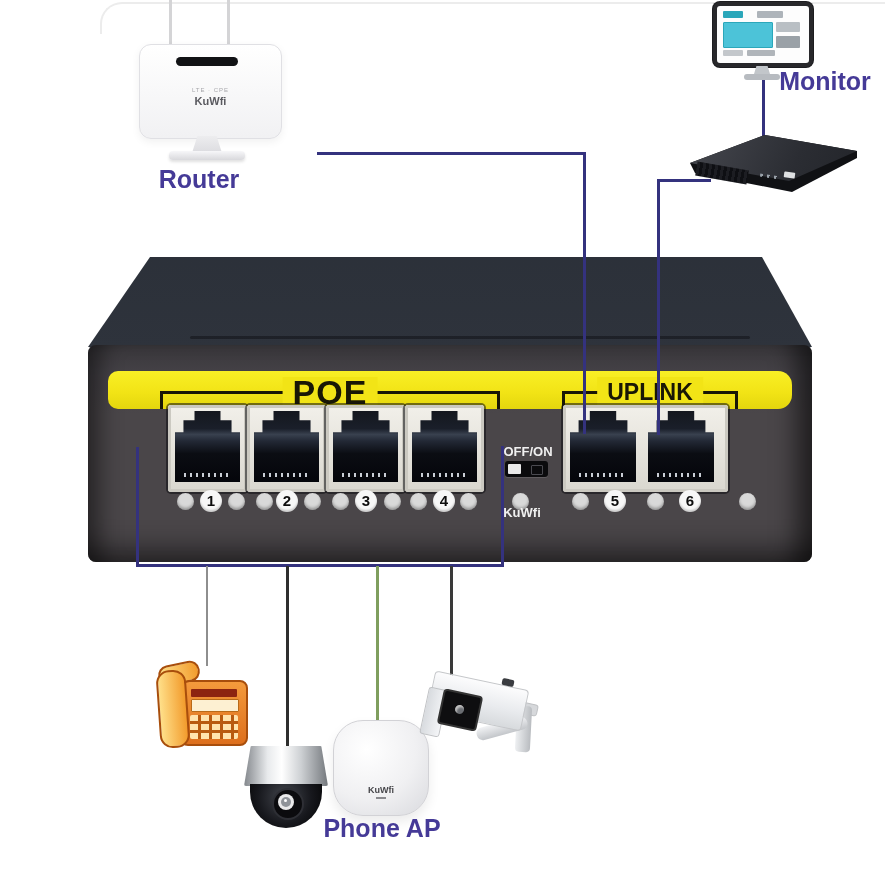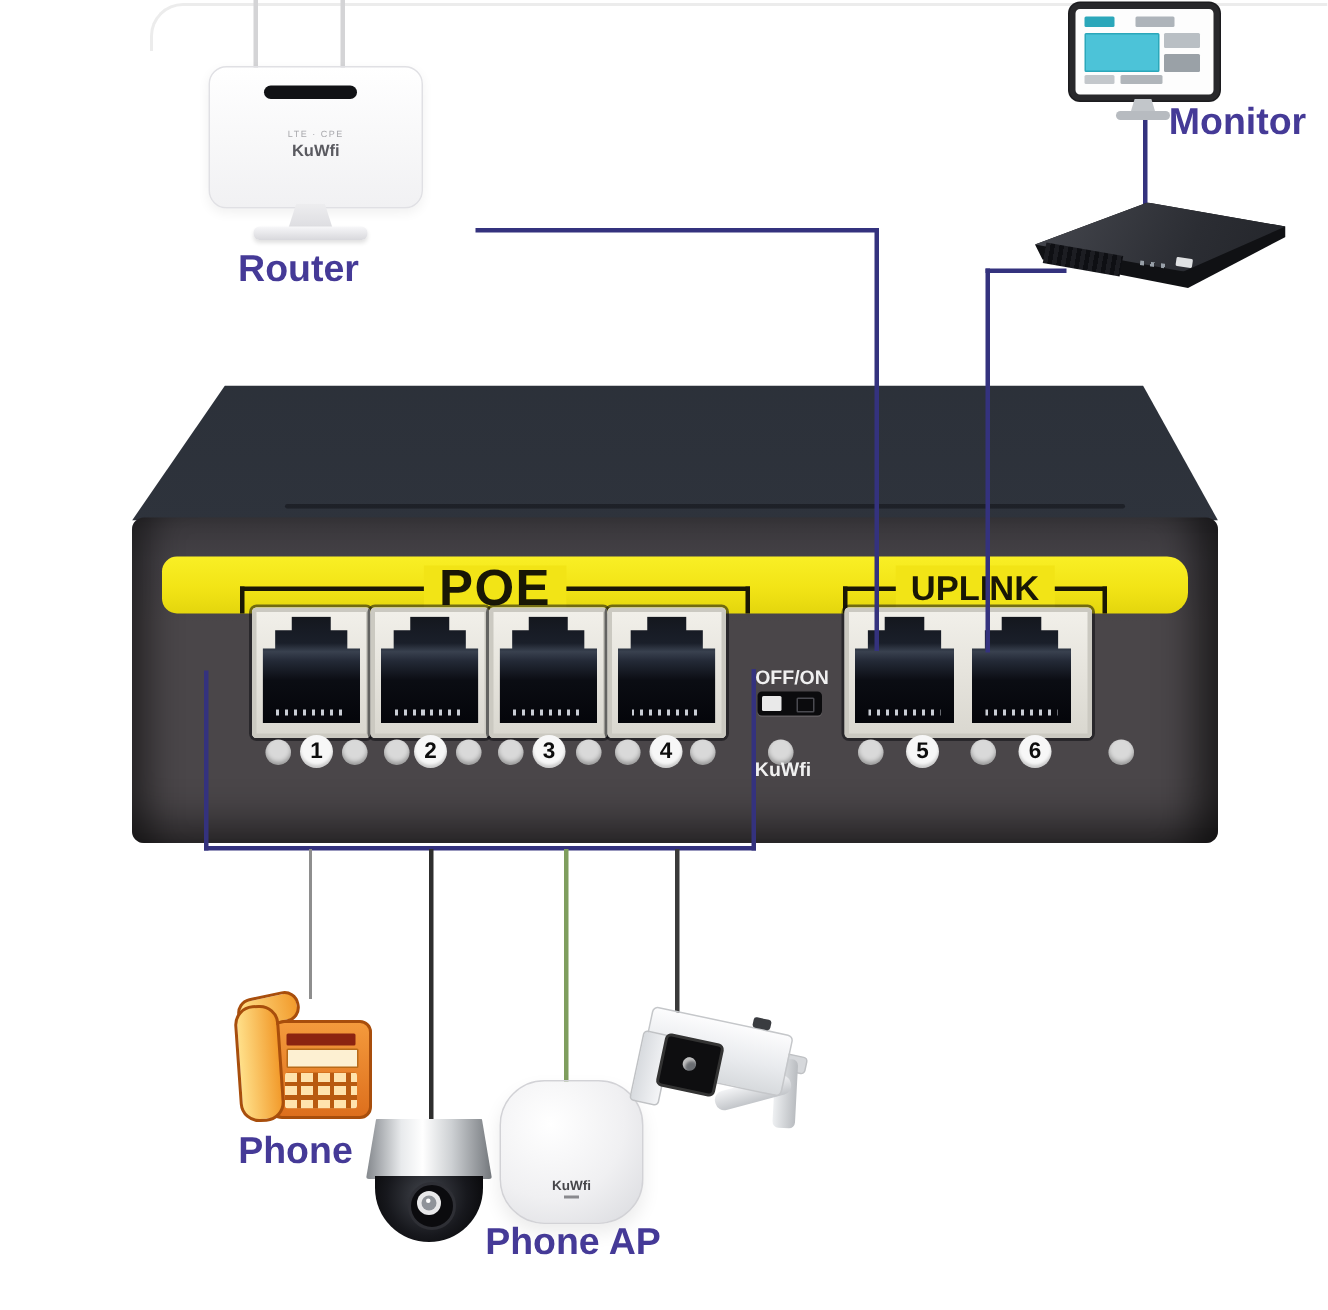--- a/index.html
+++ b/index.html
@@ -252,21 +252,20 @@
   <div class="device" style="left:140px;top:658px;width:110px;height:95px;">
     <div class="ph-side"></div>
     <div class="ph-body">
       <div class="ph-disp1"></div>
       <div class="ph-disp2"></div>
       <div class="ph-keys"></div>
     </div>
     <div class="ph-hook"></div>
     <div class="ph-handset"></div>
   </div>
-  <div class="device-label" style="left:137px;top:753px;width:120px;">Phone</div>
 
   <div class="device" style="left:240px;top:742px;width:96px;height:86px;">
     <div class="dc-cap"></div>
     <div class="dc-dome"></div>
     <div class="dc-l1"></div>
     <div class="dc-l2"></div>
     <div class="dc-l3"></div>
     <div class="dc-glint"></div>
   </div>
 

